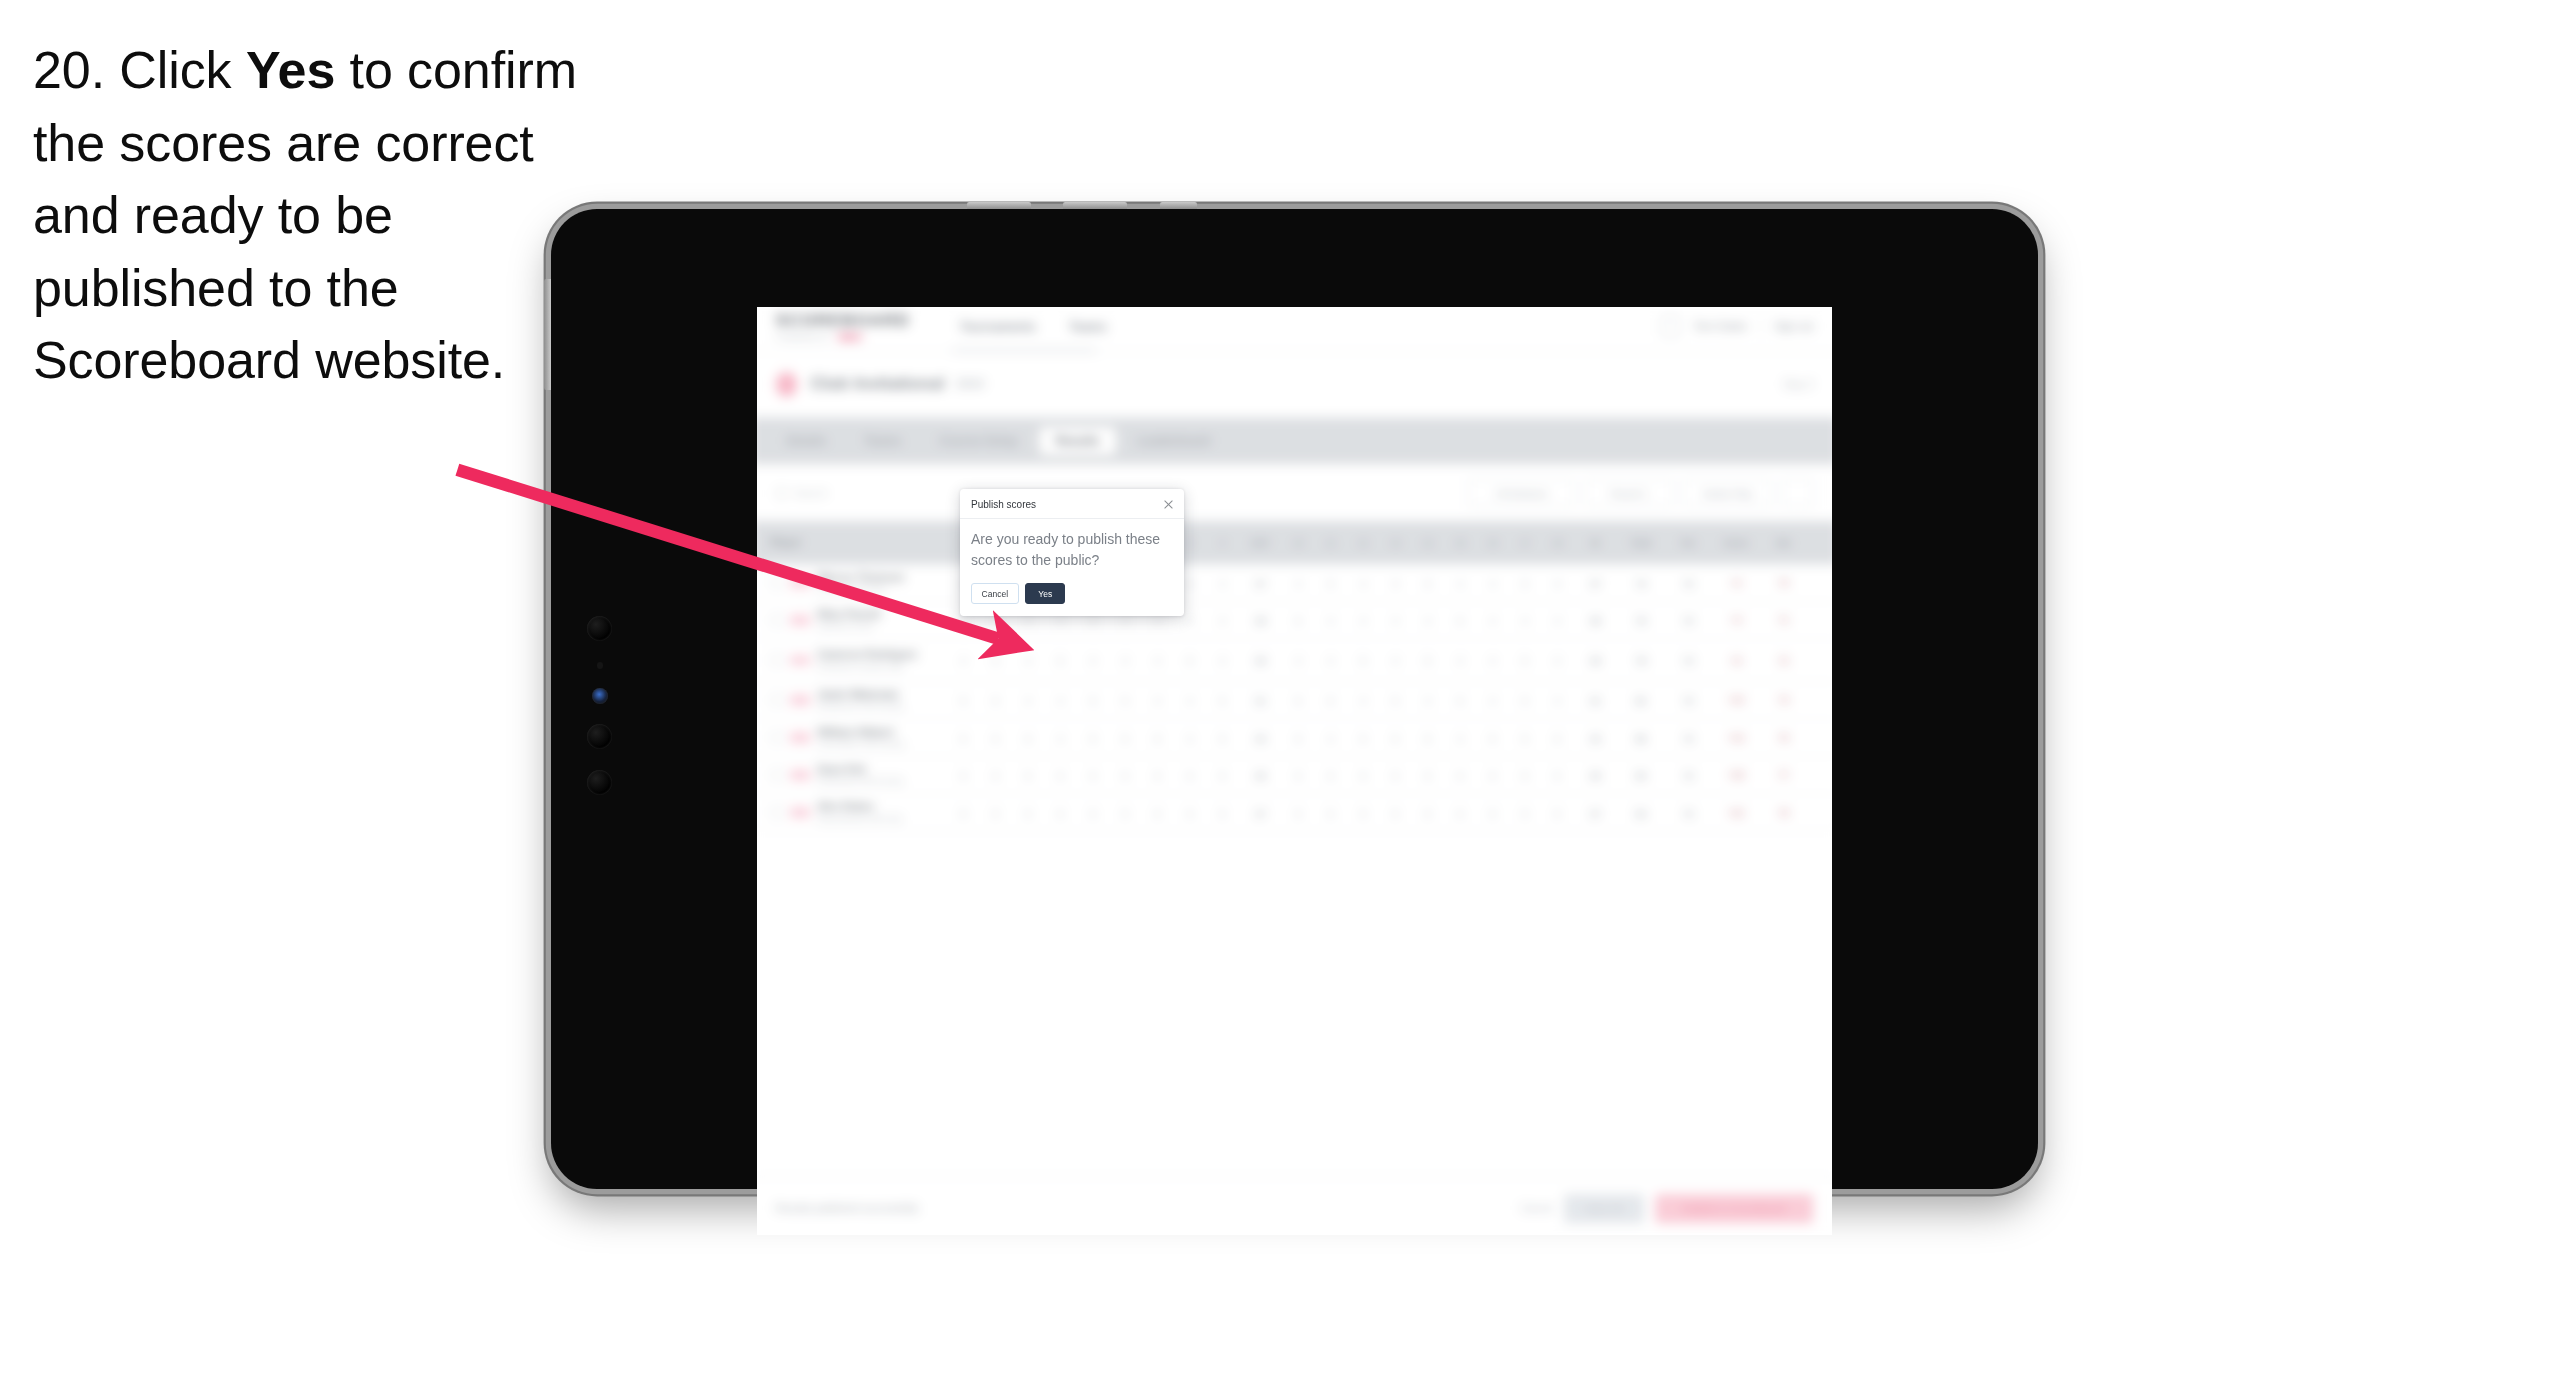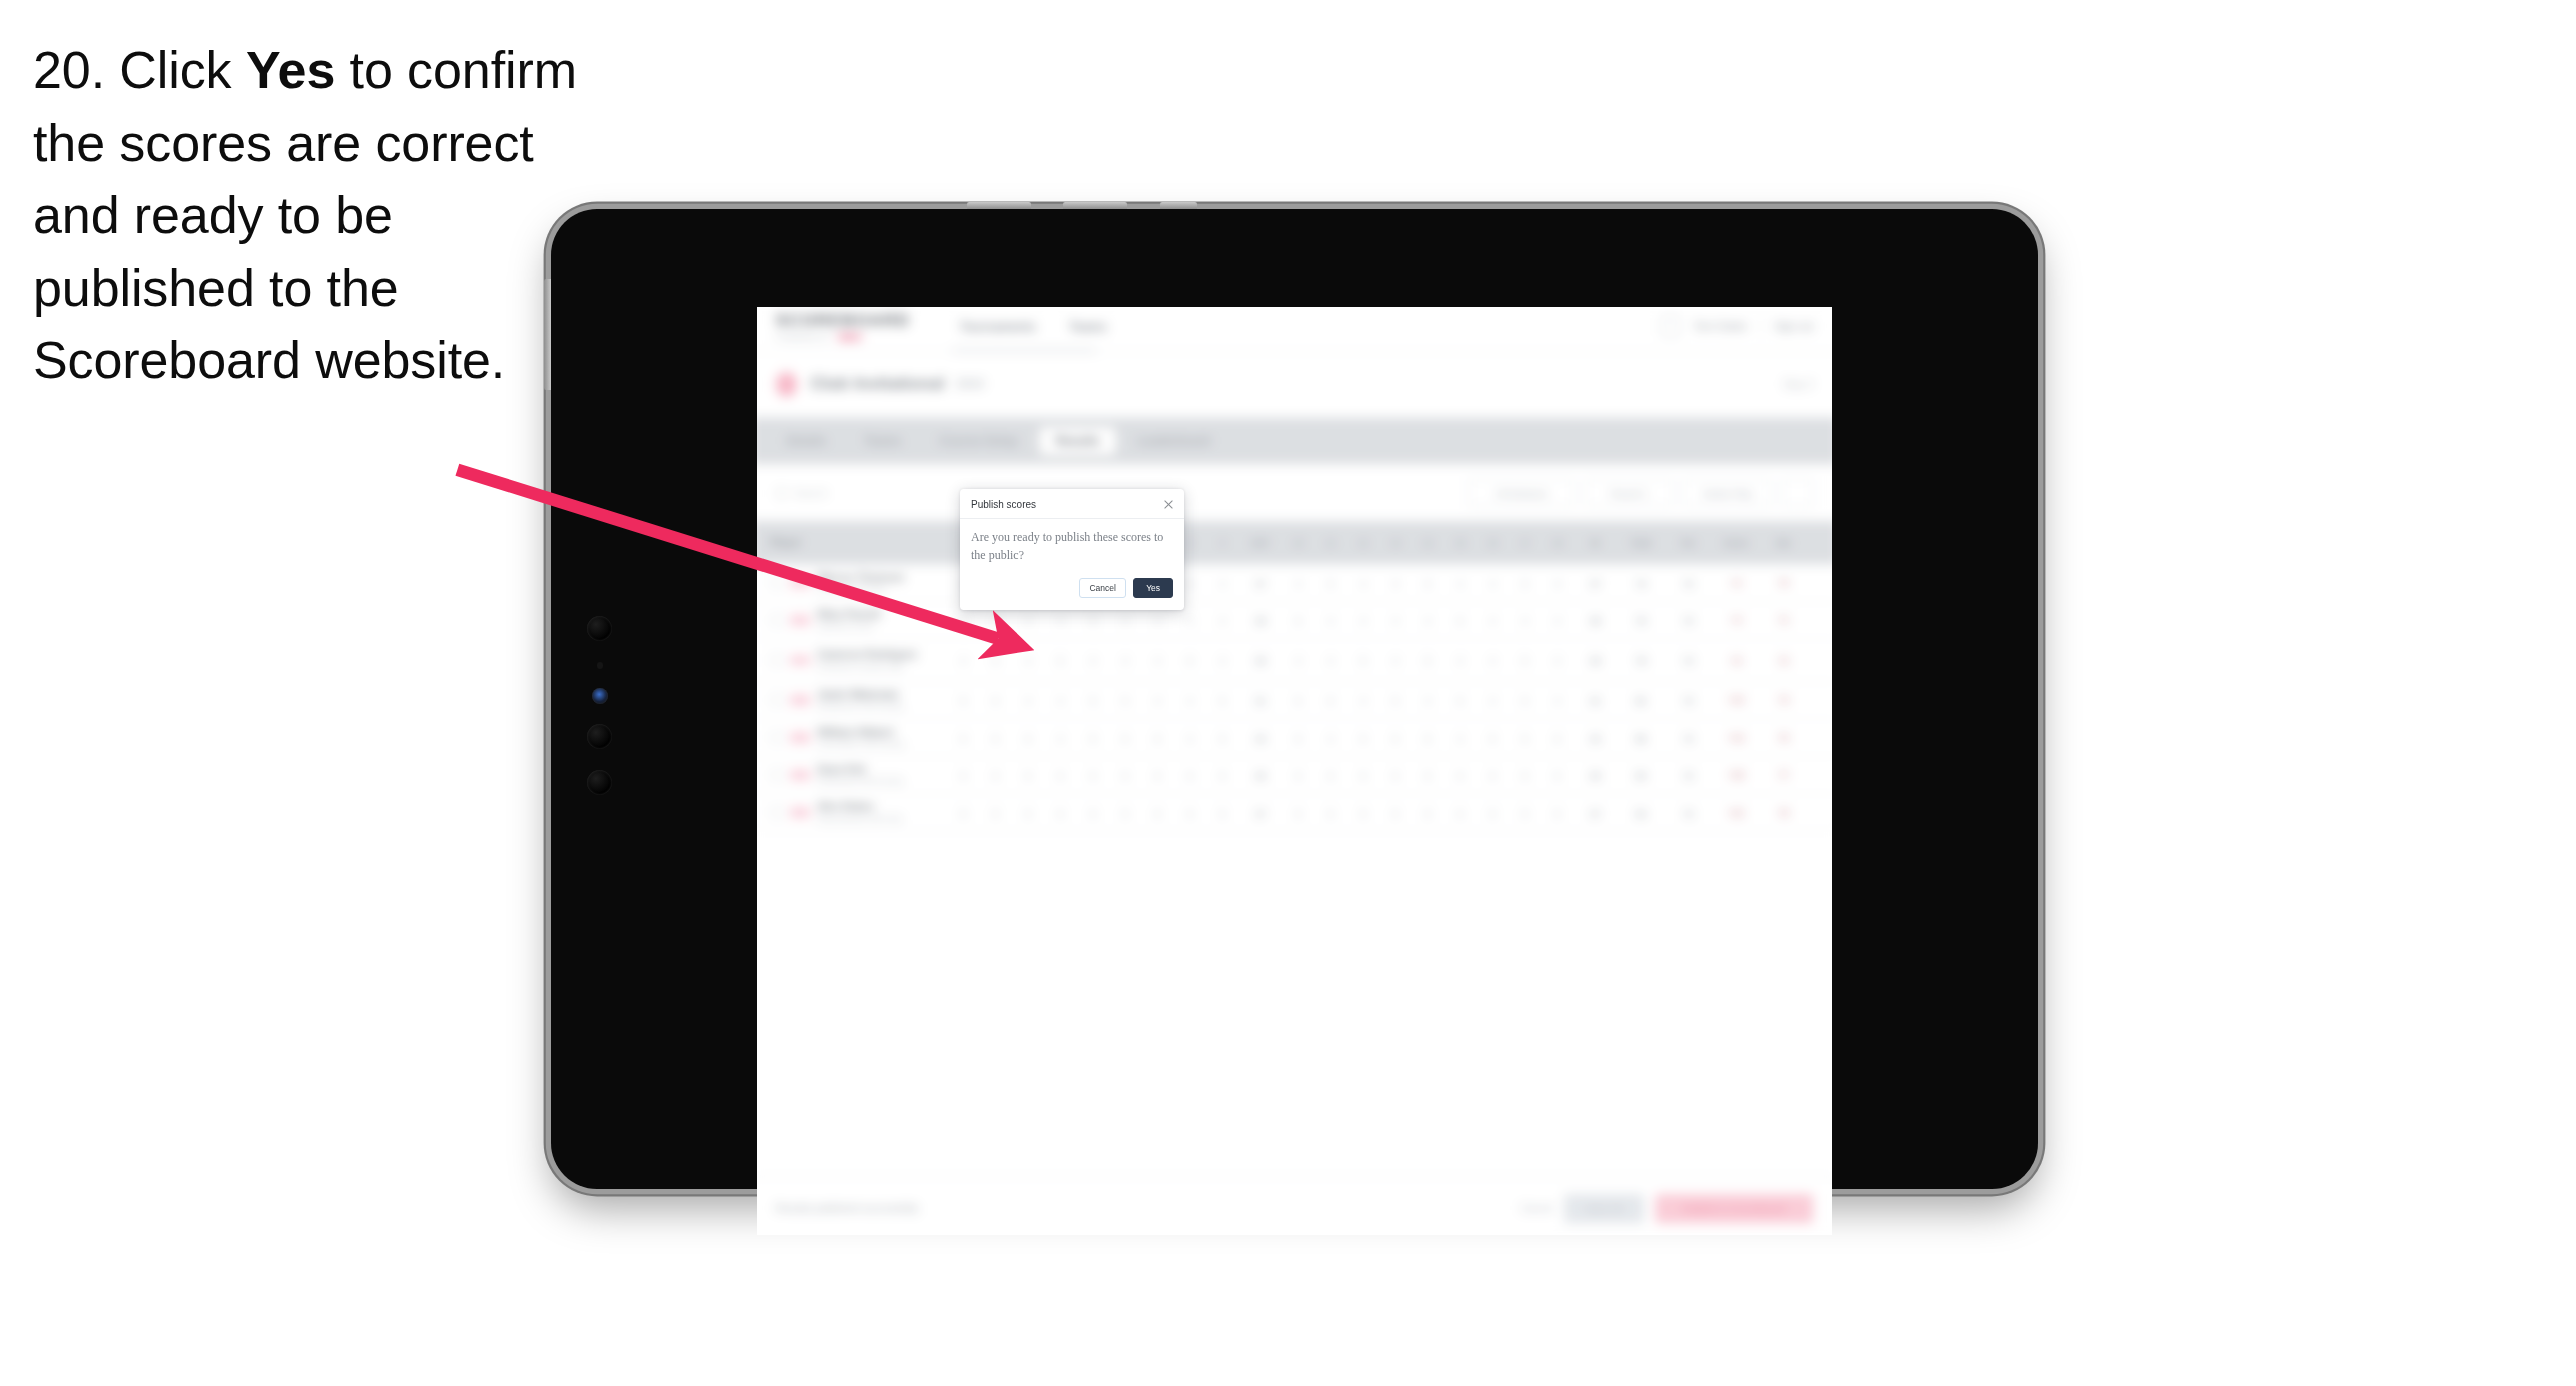--- a/index.html
+++ b/index.html
@@ -175,22 +175,22 @@
             border-bottom: 0.7px solid #eceef1; }
   .m-title { font-size: 10px; color: #33373d; font-weight: 400; line-height: 1.2; }
   .m-close { margin-left: auto; width: 11px; height: 11px; position: relative;
              cursor: pointer; opacity: .62; }
   .m-close::before, .m-close::after {
     content: ""; position: absolute; left: 0; top: 5.2px; width: 11px; height: 1px;
     background: #41464d; }
   .m-close::before { transform: rotate(45deg); }
   .m-close::after  { transform: rotate(-45deg); }
   .m-body { padding: 10.4px 11px 3px 11px; }
-  .m-text { font-size: 12px; color: #7b8088; line-height: 1.45; font-family: Liberation Serif, serif; }
-  .m-foot { display: flex; justify-content: flex-end; gap: 6.7px; padding: 10.4px 11px 12px 11px; }
+  .m-text { font-size: 14px; color: #7b8088; line-height: 1.45; }
+  .m-foot { display: flex; justify-content: flex-start; gap: 6.7px; padding: 10.4px 11px 12px 11px; }
   .m-btn { font-size: 8.5px; border-radius: 3px; padding: 5.2px 9.6px; line-height: 1;
            cursor: pointer; font-family: "Liberation Sans", sans-serif; }
   .m-cancel { background: #fff; color: #3b4047; border: 0.7px solid #cfe0f0; }
   .m-yes { background: #2c3a4f; color: #ffffff; border: 0.7px solid #2c3a4f; padding: 5.2px 12px; }
 
   
   #arrow { position: absolute; left: 0; top: 0; width: 2576px; height: 1386px;
            pointer-events: none; }
 </style>
 </head>

